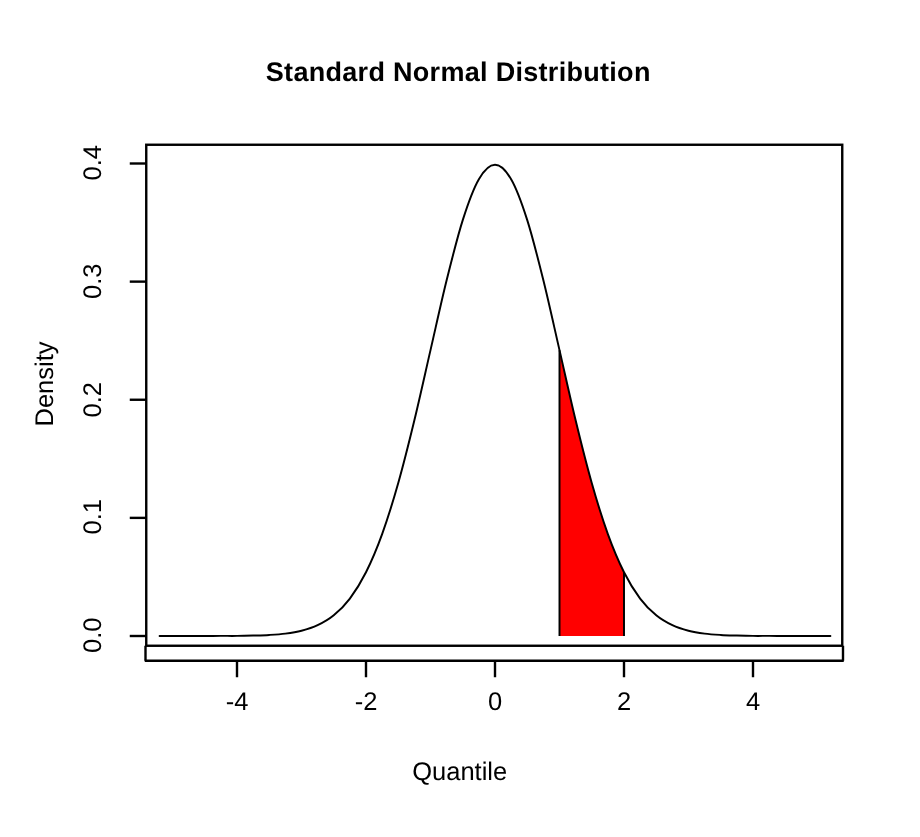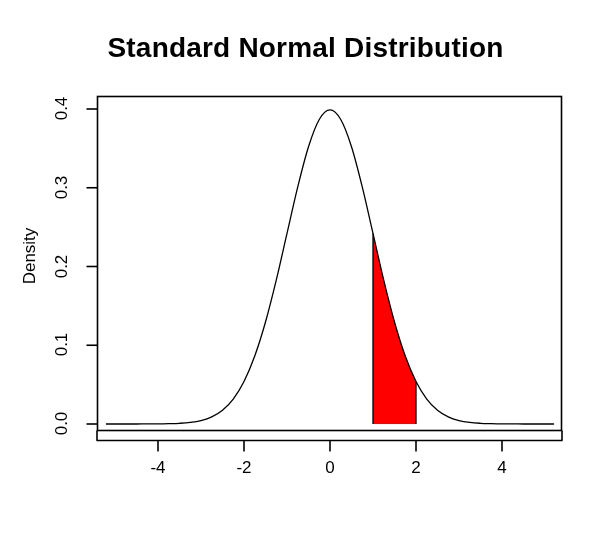--- a/index.html
+++ b/index.html
@@ -24,21 +24,21 @@
     height: 558px;
   }
 
   
   .chart-title {
     position: absolute;
     left: 0;
     top: 36px;
     width: 611px;
     text-align: center;
-    font-size: 28px;
+    font-size: 18px;
     font-weight: bold;
     letter-spacing: 0.2px;
     line-height: 24px;
     white-space: nowrap;
   }
 
   
   .xlabel {
     position: absolute;
     left: 0;
@@ -151,13 +151,14 @@
       <div class="xtick-label" style="left: 138px; top: 457.5px;">-4</div>
       <div class="xtick-label" style="left: 224px; top: 457.5px;">-2</div>
       <div class="xtick-label" style="left: 310px; top: 457.5px;">0</div>
       <div class="xtick-label" style="left: 396px; top: 457.5px;">2</div>
       <div class="xtick-label" style="left: 482px; top: 457.5px;">4</div>
     </div>
 
   <div class="ylabel">
     <span>Density</span>
   </div>
+  <div class="xlabel">Quantile</div>
 </div>
 
 </body></html>

